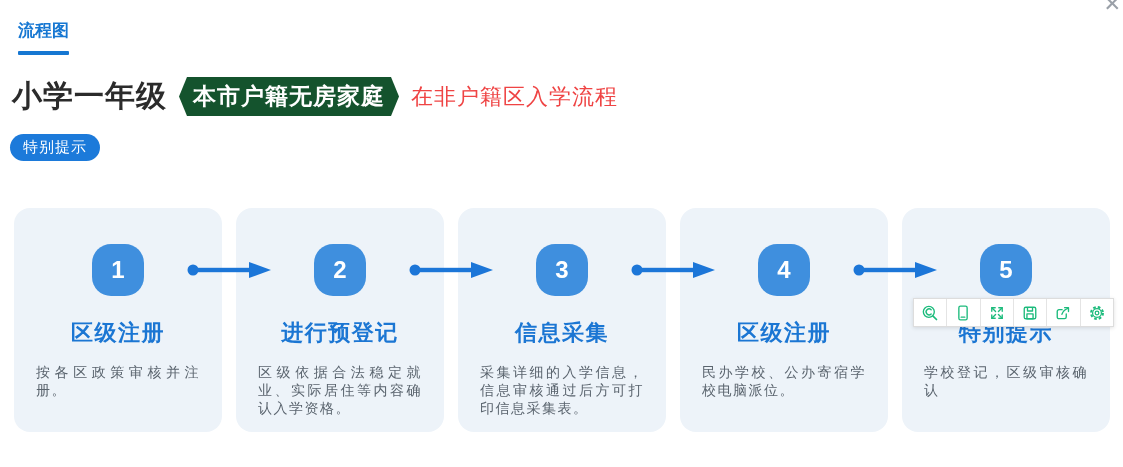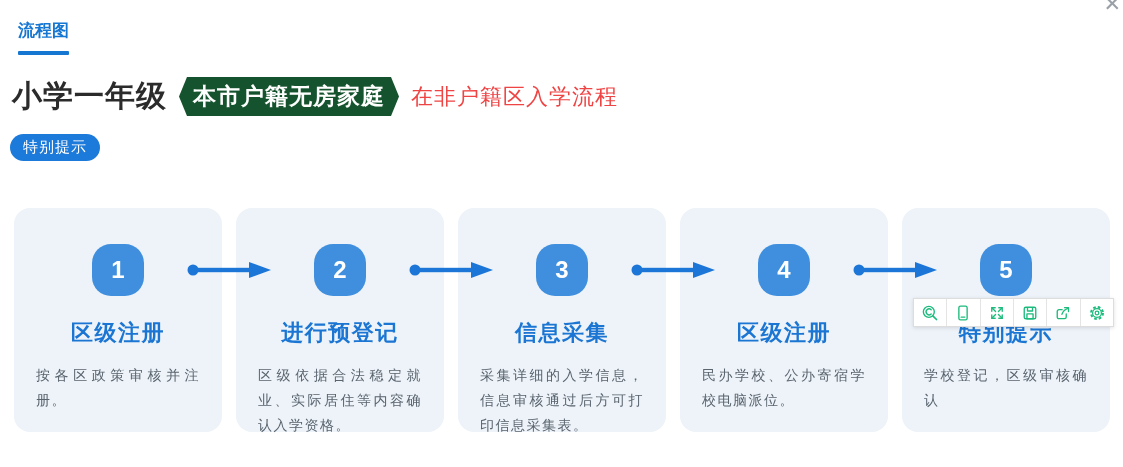--- a/index.html
+++ b/index.html
@@ -62,21 +62,21 @@
     background: #3f8fde; border-radius: 19px;
     display: flex; align-items: center; justify-content: center;
     color: #fff; font-size: 24px; font-weight: bold;
   }
   .step-title {
     margin-top: 22px; font-size: 22px; font-weight: bold;
     color: #1b76d3; letter-spacing: 1.5px;
   }
   .step-desc {
     margin-top: 15px; padding: 0 22px; text-align: justify;
-    font-size: 14px; line-height: 25px; color: #5a646e; letter-spacing: 1.5px;
+    font-size: 14px; line-height: 18px; color: #5a646e; letter-spacing: 1.5px;
   }
   .arrow {
     position: absolute; top: 52px; right: -49px;
     width: 84px; height: 20px; z-index: 2;
   }
 
   
   .capture-toolbar {
     position: absolute; top: 298px; left: 913px;
     width: 201px; height: 29px;

